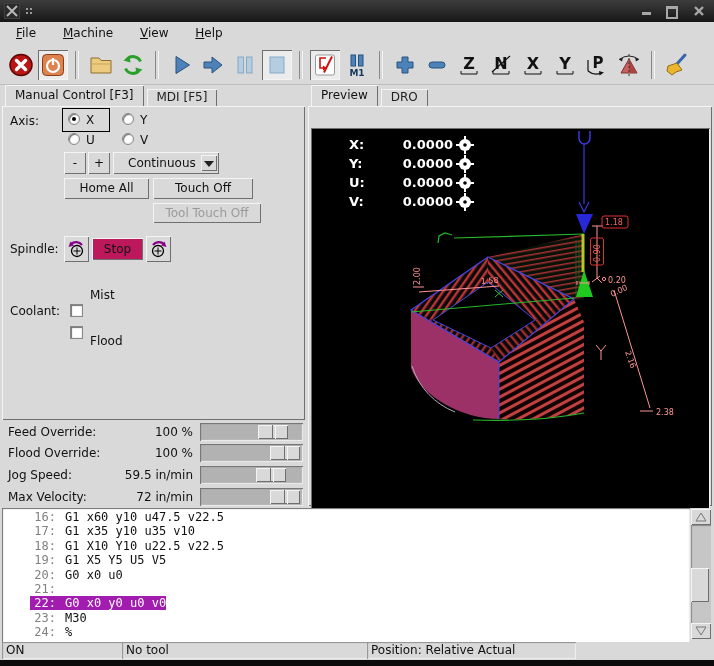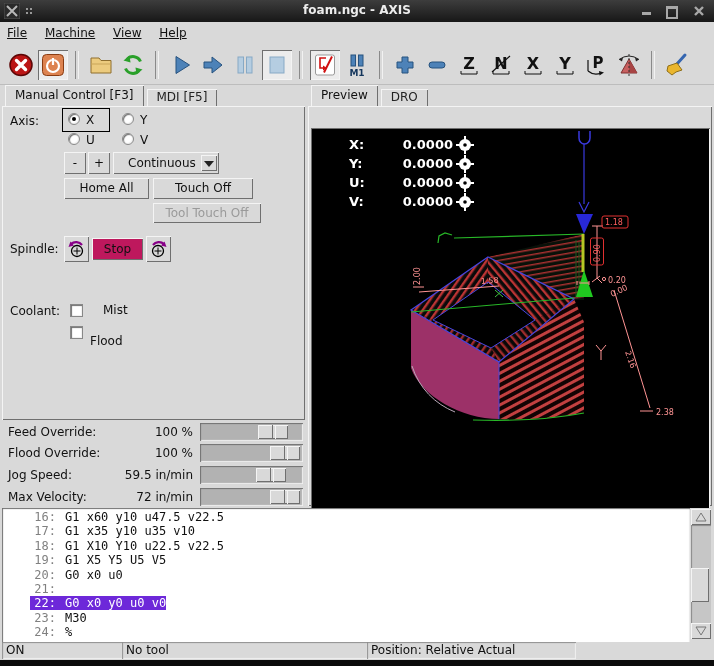--- a/index.html
+++ b/index.html
@@ -21,21 +21,21 @@
   #win-title{position:absolute;left:0;top:3px;width:100%;text-align:center;
     color:#ededed;font-weight:bold;font-size:12px;}
   .win-btn{position:absolute;top:5px;width:14px;height:12px;}
   #btn-min{right:60px;} #btn-max{right:36px;} #btn-close{right:8px;}
   #btn-min span{position:absolute;left:2px;bottom:2px;width:9px;height:3px;background:#a8a8a8;}
   #btn-max span{position:absolute;left:2px;top:1px;width:8px;height:8px;border:2px solid #a8a8a8;border-top-width:3px;}
   #btn-close svg{position:absolute;left:1px;top:0;}
   
   #menubar{position:absolute;left:0;top:22px;width:714px;height:24px;background:#d9d9d9;
     border-bottom:1px solid #c2c2c2;}
-  .menu-item{display:inline-block;padding:4px 7px 3px 7px;cursor:default;text-decoration:underline;}
+  .menu-item{display:inline-block;padding:4px 7px 3px 16px;cursor:default;}
   .menu-item::first-letter{text-decoration:underline;}
   
   #toolbar{position:absolute;left:0;top:46px;width:714px;height:39px;background:#d9d9d9;
     border-bottom:1px solid #bdbdbd;display:flex;align-items:center;padding-left:5px;box-sizing:border-box;}
   .tb-btn{width:30px;height:30px;margin:0 1px;display:flex;align-items:center;justify-content:center;flex:0 0 auto;}
   .tb-btn.pressed{box-shadow:inset 1px 1px 0 #6f6f6f, inset -1px -1px 0 #f4f4f4;background:#ececec;}
   .tb-sep{width:2px;height:28px;margin:0 6px;border-left:1px solid #8a8a8a;border-right:1px solid #f2f2f2;flex:0 0 auto;}
   
   .notebook{position:absolute;}
   .tabrow{position:absolute;left:3px;top:0;height:20px;display:flex;align-items:flex-end;z-index:2;}
@@ -78,21 +78,21 @@
   #preview-canvas-wrap{position:absolute;left:3px;top:22px;width:399px;height:393px;
     box-shadow:inset 1px 1px 0 #6f6f6f, inset -1px -1px 0 #f4f4f4;background:#000;padding:2px;box-sizing:border-box;}
   
   #gcode{position:absolute;left:2px;top:508px;width:688px;height:148px;background:#fff;
     box-shadow:inset 1px 1px 1px #707070, inset -1px -1px 1px #e8e8e8;
     font-family:"DejaVu Sans Mono","Liberation Mono",monospace;font-size:12px;
     padding:2px 0 0 28px;box-sizing:border-box;overflow:hidden;}
   .gc-row{height:14.4px;line-height:14.4px;white-space:pre;}
   .gc-num{display:inline-block;width:26px;text-align:right;color:#808080;margin-right:9px;}
   .gc-text{color:#101010;}
-  .gc-row.active .gc-line{background:#6d28d9;}
+  .gc-row.active .gc-line{background:#a21caf;}
   .gc-row.active .gc-num,.gc-row.active .gc-text{color:#fff;}
   #gcode-scrollbar{position:absolute;left:690px;top:508px;width:22px;height:132px;background:#d9d9d9;}
   .sb-arrow{position:absolute;left:1px;width:20px;height:16px;background:#d9d9d9;
     box-shadow:inset 1px 1px 0 #f4f4f4, inset -1px -1px 0 #6f6f6f;display:flex;align-items:center;justify-content:center;}
   #sb-up{top:1px;} #sb-down{bottom:1px;}
   #sb-trough{position:absolute;left:1px;top:17px;width:20px;height:98px;background:#c6c6c6;
     box-shadow:inset 1px 1px 1px #8a8a8a;}
   #sb-thumb{position:absolute;left:1px;top:60px;width:18px;height:34px;background:#d9d9d9;
     box-shadow:inset 1px 1px 0 #f4f4f4, inset -1px -1px 0 #6f6f6f;}
   
@@ -108,21 +108,20 @@
 <body>
 
 <div id="window">
 
   <div id="titlebar">
     <svg id="win-icon" width="16" height="16">
       <rect x="0" y="0" width="16" height="16" fill="#2a2a2a" stroke="#555"></rect>
       <path d="M3,3 L13,13 M13,3 L3,13" stroke="#b8b8b8" stroke-width="2"></path>
     </svg>
     <span id="win-dots"></span>
-    <div id="win-title">foam.ngc - AXIS</div>
     <div class="win-btn" id="btn-min">
         <span></span>
       </div>
     <div class="win-btn" id="btn-max">
         <span></span>
       </div>
     <div class="win-btn" id="btn-close">
       <svg width="12" height="12">
         <path d="M2,2 L10,10 M10,2 L2,10" stroke="#a8a8a8" stroke-width="2.4"></path>
       </svg>
@@ -310,21 +309,21 @@
         <svg width="23" height="24" style="margin-top:1px">
           <circle cx="11" cy="14" r="5.5" fill="none" stroke="#000" stroke-width="1.3"></circle>
           <path d="M11,10.5 L11,17.5 M7.5,14 L14.5,14" stroke="#000"></path>
           <path d="M6,8 A7.5,7.5 0 0 1 17,7" fill="none" stroke="#880088" stroke-width="2.2"></path>
           <polygon points="19.5,10 14,8.5 17.5,4.5" fill="#880088"></polygon>
         </svg>
       </div>
 
       <span class="lbl" style="left:8px;top:198px;">Coolant:</span>
       <span class="checkbox" style="left:68px;top:198px;"></span>
-      <span class="lbl" style="left:88px;top:197px;margin-left:13px;">Mist</span>
+      <span class="lbl" style="left:88px;top:182px;">Mist</span>
       <span class="checkbox" style="left:68px;top:220px;"></span>
       <span class="lbl" style="left:88px;top:228px;">Flood</span>
     </div>
   </div>
 
   <div id="sliders">
     <div class="ov-row" style="top:0;">
       <span class="ov-label">Feed Override:</span>
       <span class="ov-value">100 %</span>
       <div class="slider">

